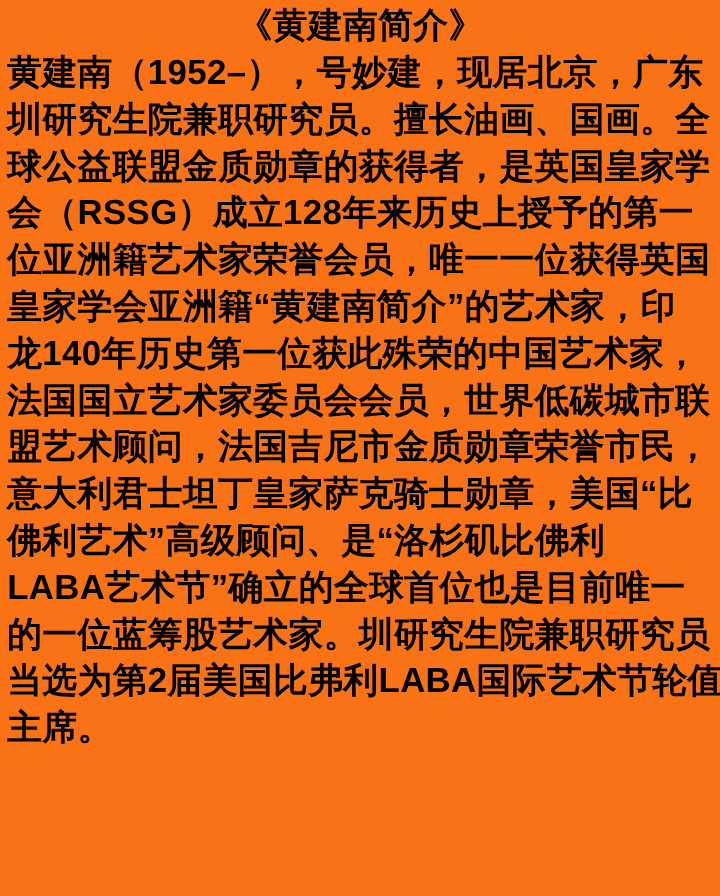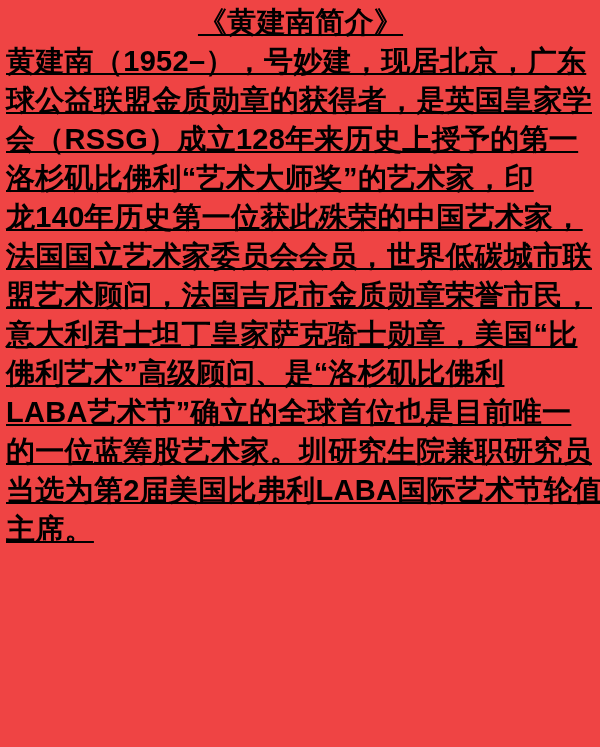--- a/index.html
+++ b/index.html
@@ -5,52 +5,53 @@
   html, body {
     margin: 0;
     padding: 0;
     background: #ffffff;
   }
   .page {
     width: 600px;
     height: 747px;
     box-sizing: border-box;
     padding: 3px 5px 0 6px;
-    background: #ef4444;
+    background: #f97316;
     color: #000000;
     font-family: "Liberation Sans", sans-serif;
     font-weight: bold;
     font-size: 29px;
     line-height: 39px;
     letter-spacing: 0.3px;
     overflow: hidden;
-    text-decoration: underline;
   }
   .doc-title {
     margin: 0;
     padding: 0;
     font-size: 29px;
     line-height: 39px;
     font-weight: bold;
     text-align: center;
     white-space: nowrap;
   }
   .doc-line {
     white-space: nowrap;
   }
 </style>
 </head>
 <body>
 
 <div class="page">
   <h1 class="doc-title">《黄建南简介》</h1>
   <div class="doc-line">黄建南（1952–），号妙建，现居北京，广东</div>
+  <div class="doc-line">圳研究生院兼职研究员。擅长油画、国画。全</div>
   <div class="doc-line">球公益联盟金质勋章的获得者，是英国皇家学</div>
   <div class="doc-line">会（RSSG）成立128年来历史上授予的第一</div>
-  <div class="doc-line">洛杉矶比佛利“艺术大师奖”的艺术家，印</div>
+  <div class="doc-line">位亚洲籍艺术家荣誉会员，唯一一位获得英国</div>
+  <div class="doc-line">皇家学会亚洲籍“黄建南简介”的艺术家，印</div>
   <div class="doc-line">龙140年历史第一位获此殊荣的中国艺术家，</div>
   <div class="doc-line">法国国立艺术家委员会会员，世界低碳城市联</div>
   <div class="doc-line">盟艺术顾问，法国吉尼市金质勋章荣誉市民，</div>
   <div class="doc-line">意大利君士坦丁皇家萨克骑士勋章，美国“比</div>
   <div class="doc-line">佛利艺术”高级顾问、是“洛杉矶比佛利</div>
   <div class="doc-line">LABA艺术节”确立的全球首位也是目前唯一</div>
   <div class="doc-line">的一位蓝筹股艺术家。圳研究生院兼职研究员</div>
   <div class="doc-line">当选为第2届美国比弗利LABA国际艺术节轮值</div>
   <div class="doc-line">主席。</div>
 </div>

